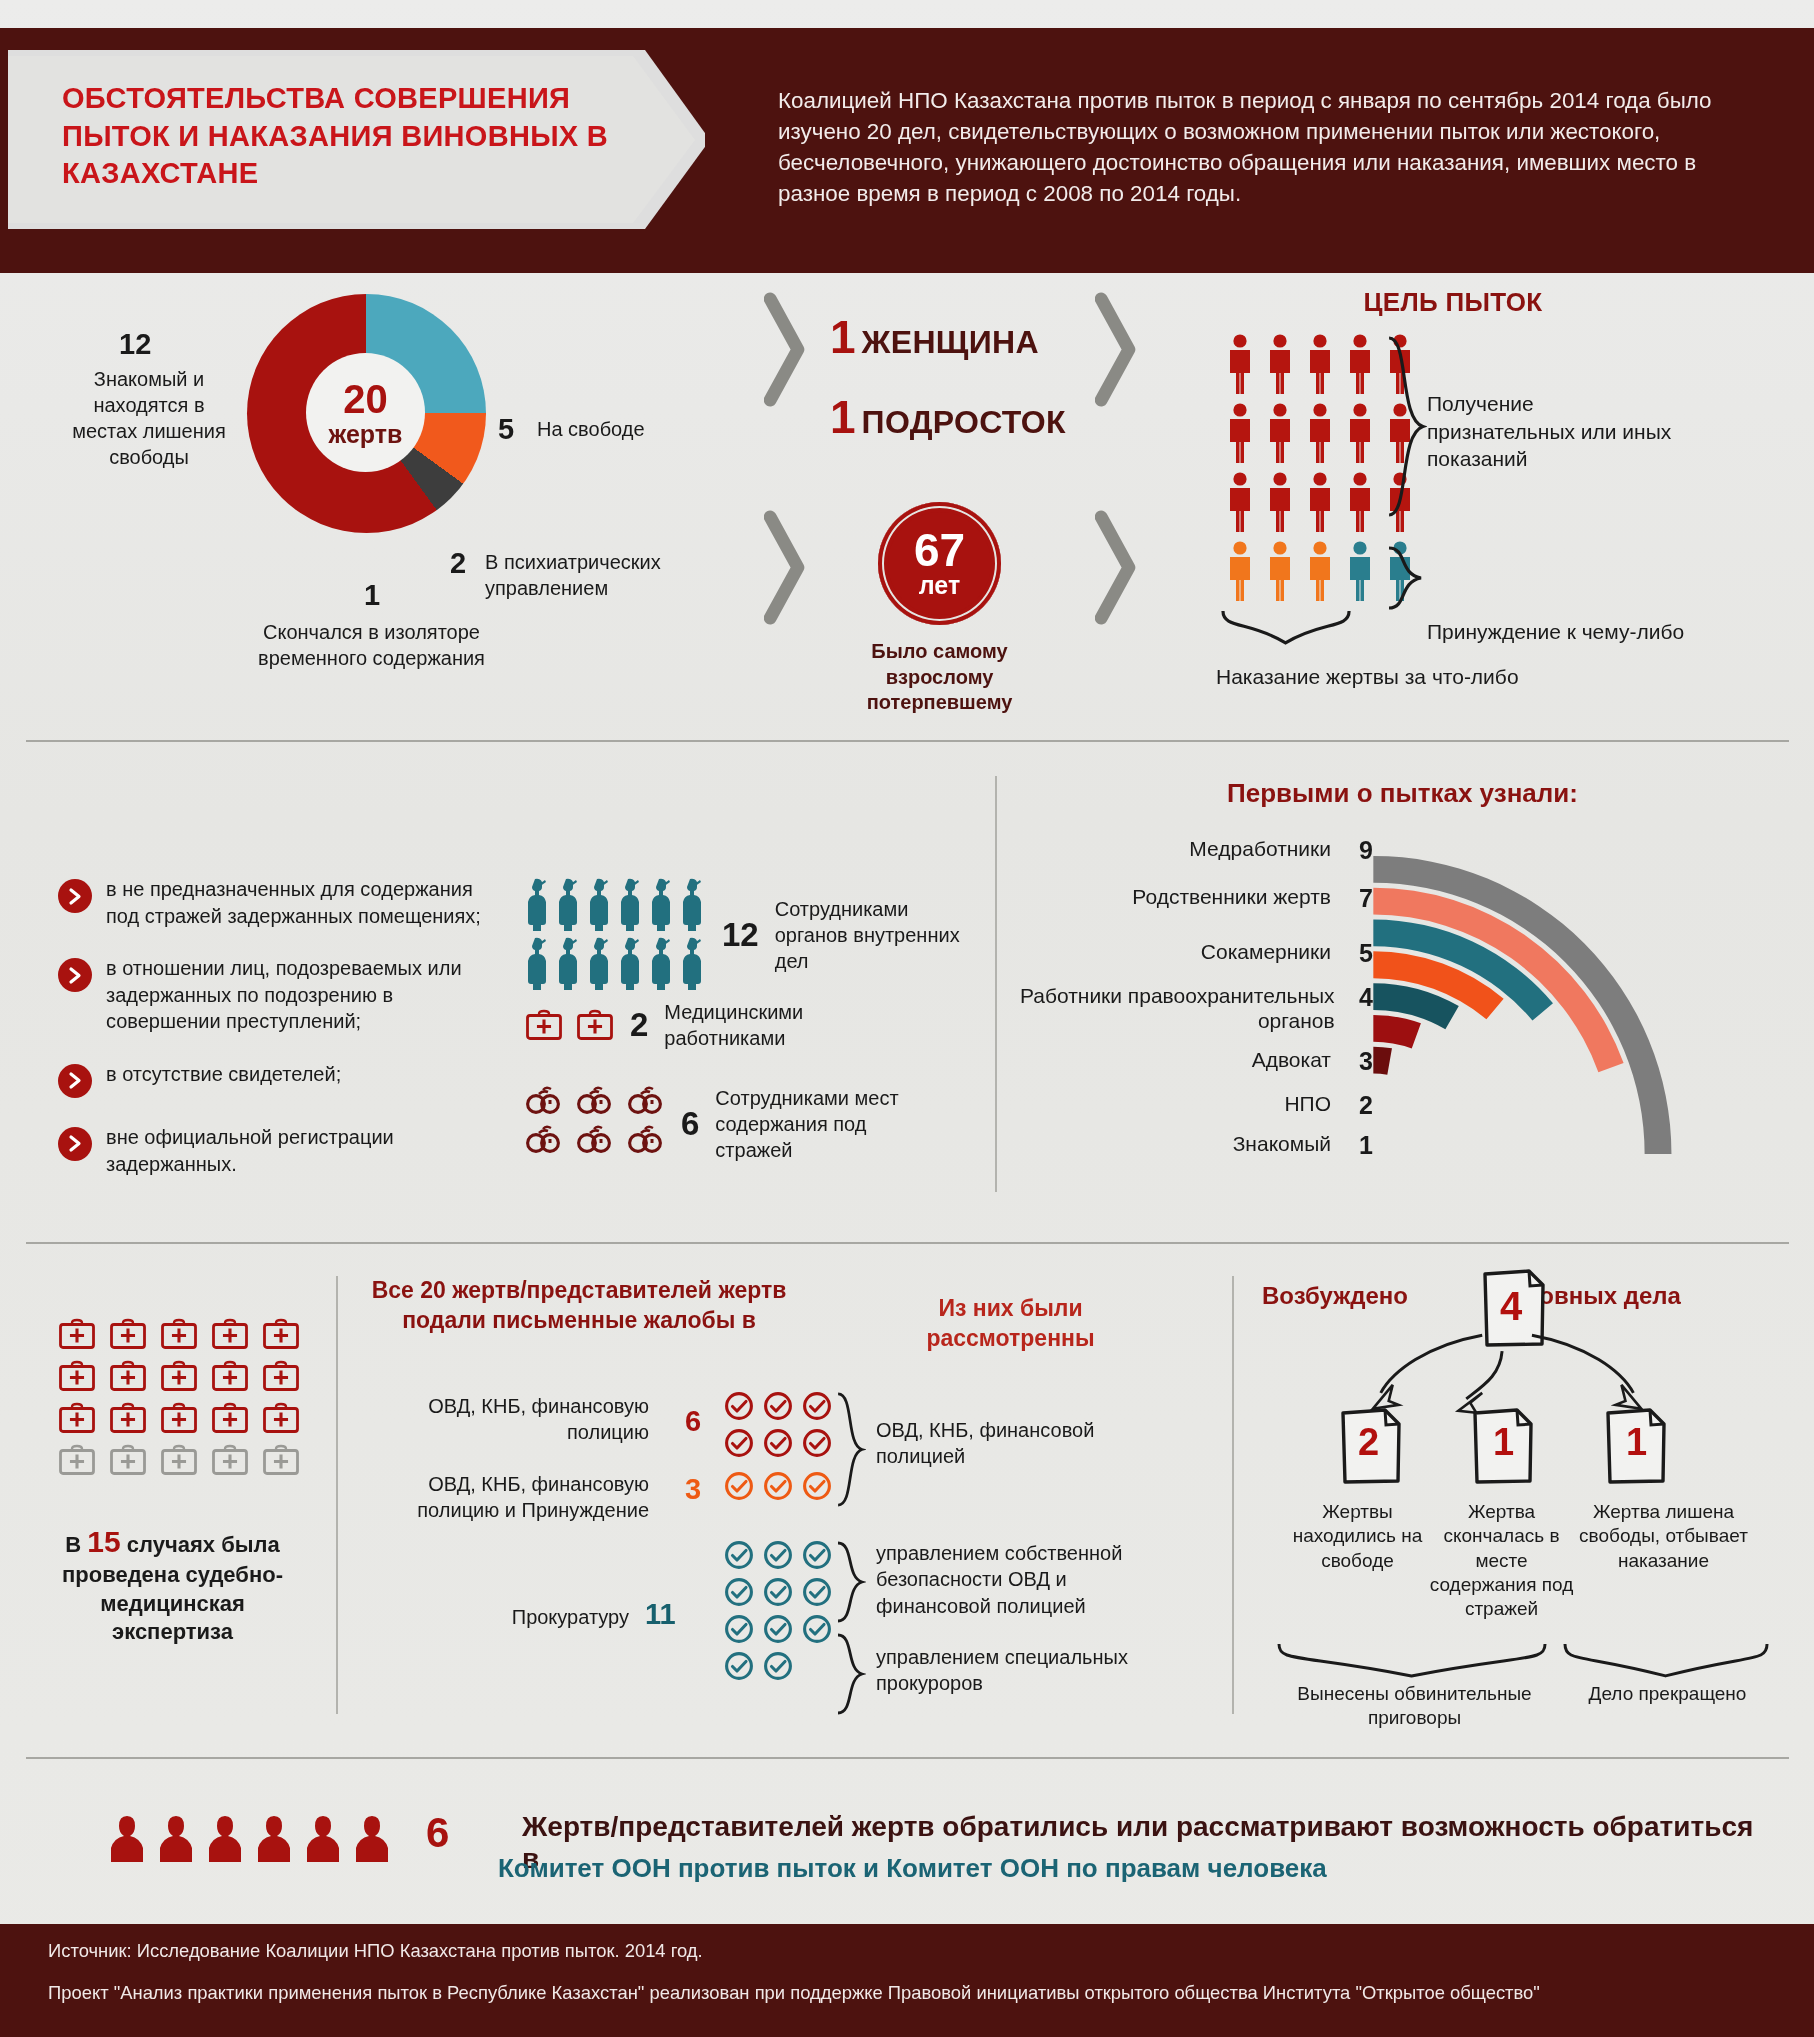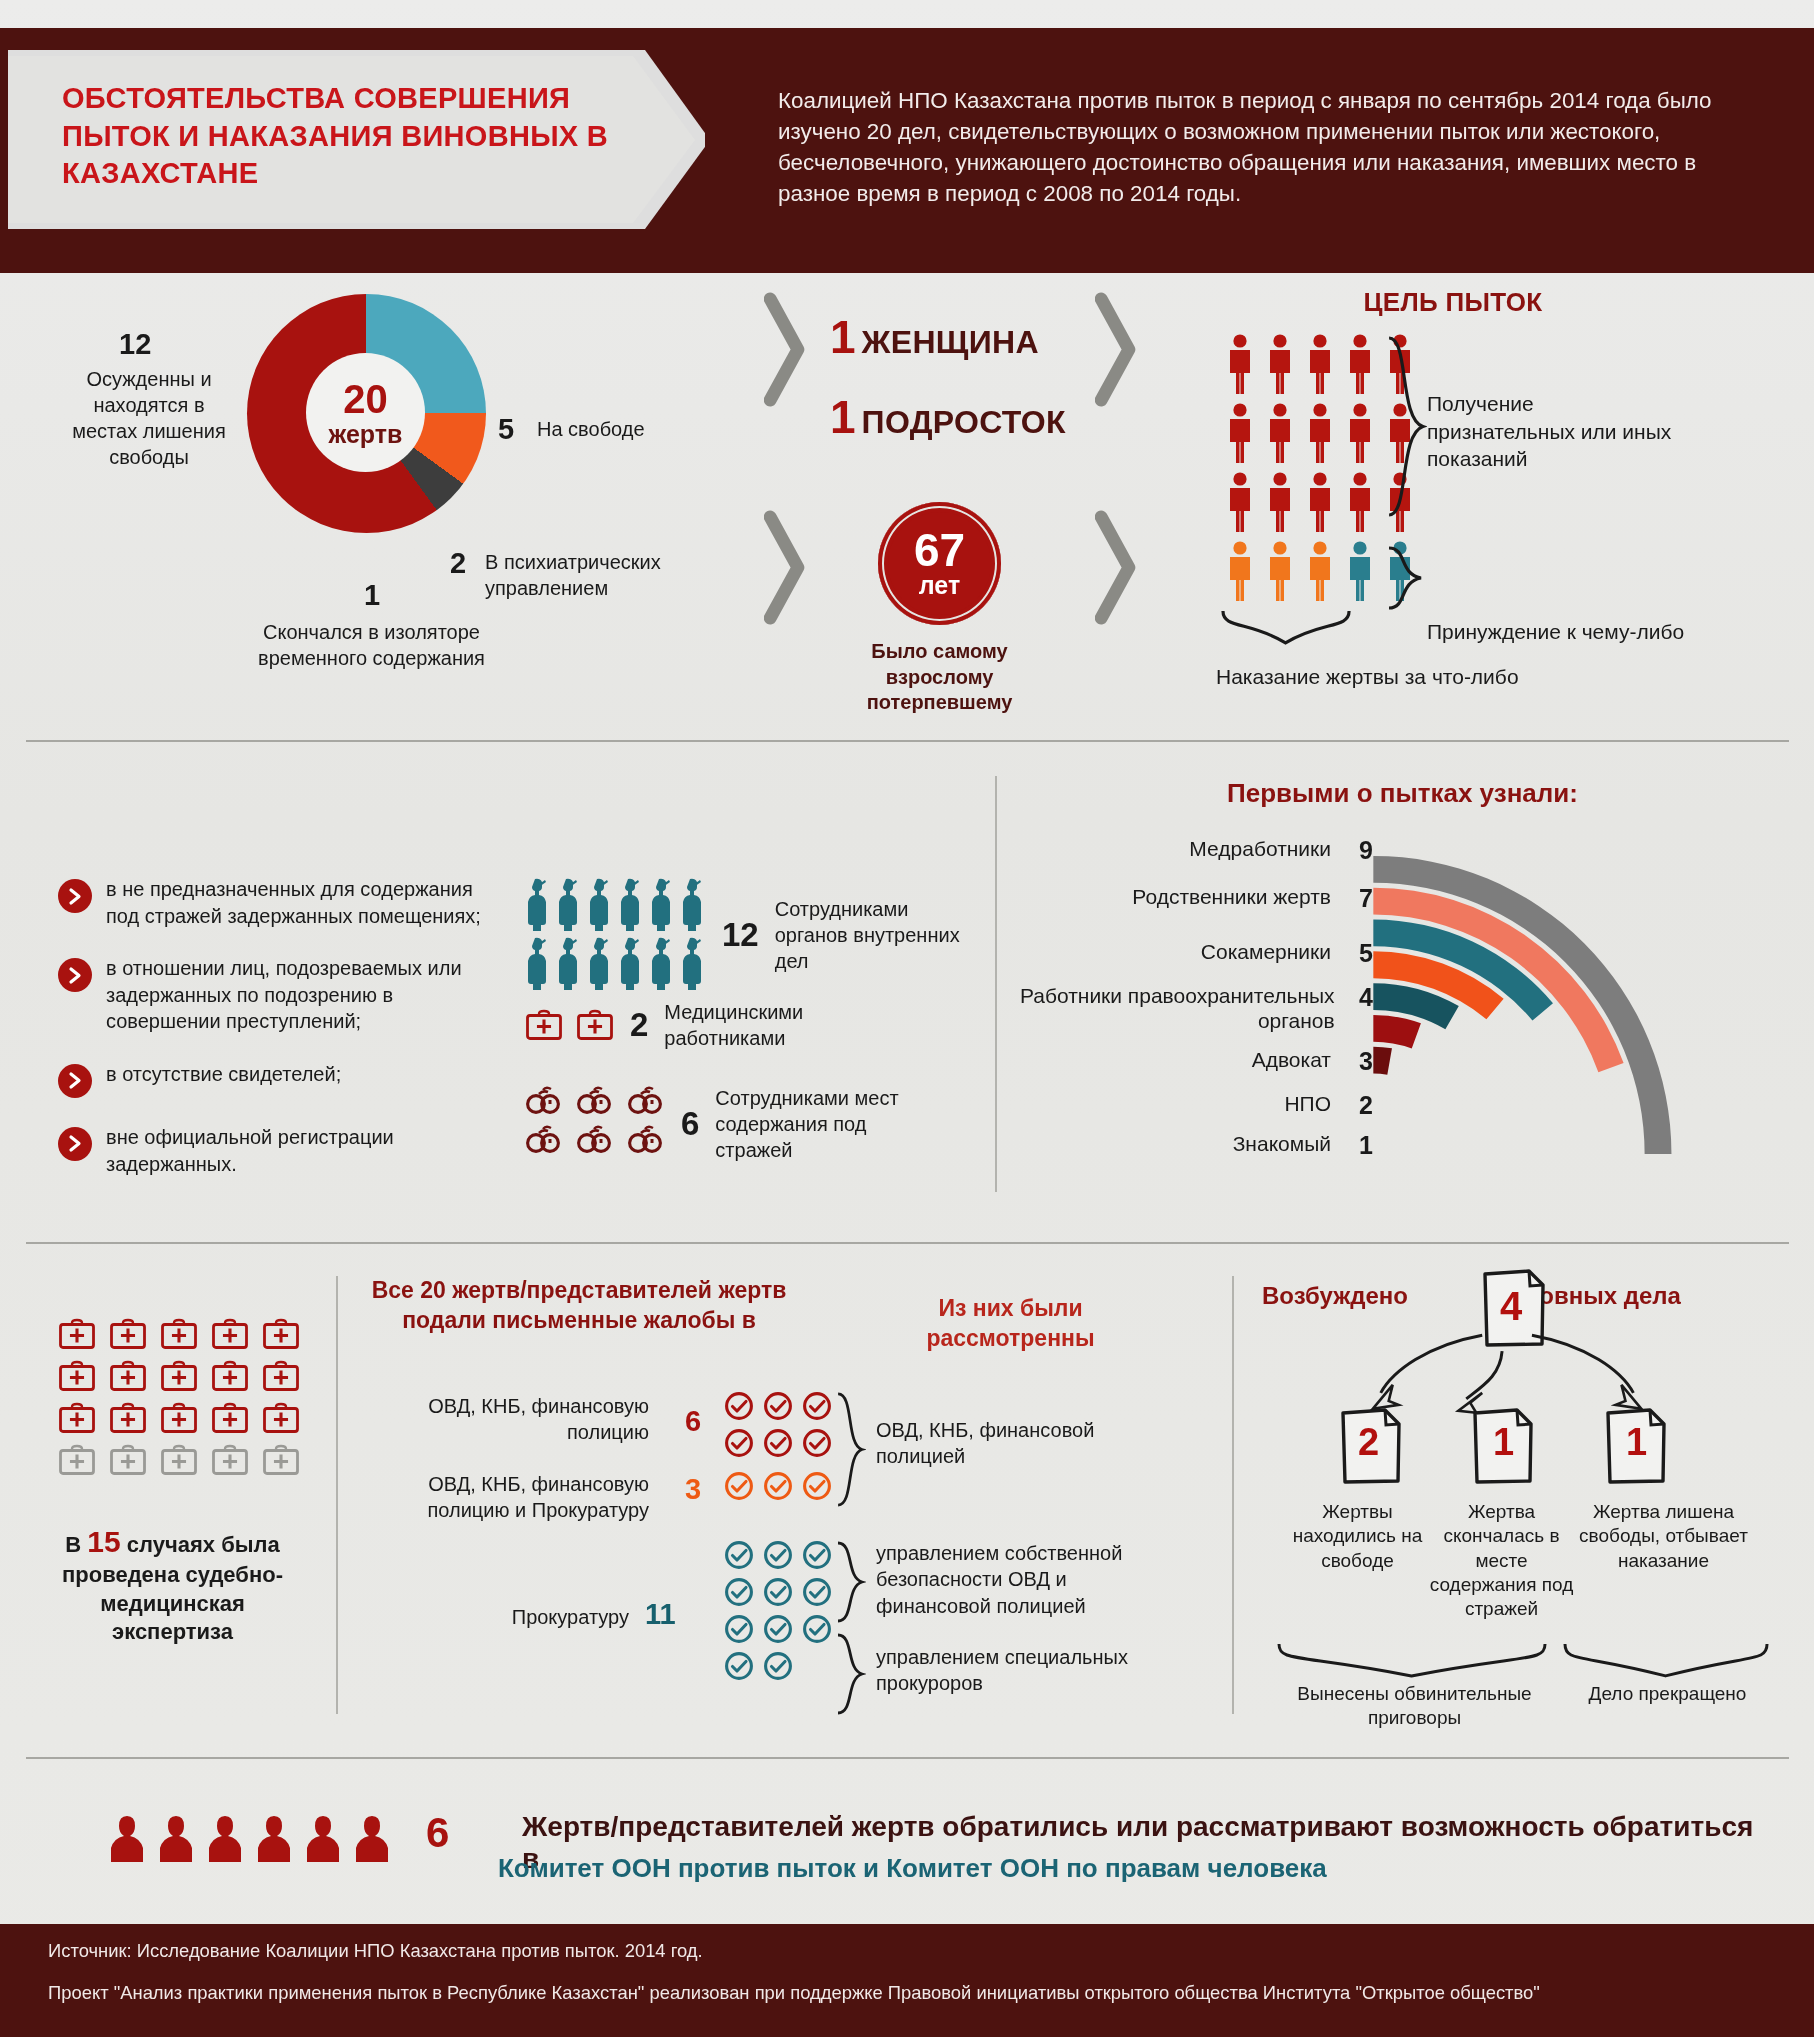--- a/index.html
+++ b/index.html
@@ -166,21 +166,21 @@
     <div class="header-desc">Коалицией НПО Казахстана против пыток в период с января по сентябрь 2014 года было изучено 20 дел, свидетельствующих о возможном применении пыток или жестокого, бесчеловечного, унижающего достоинство обращения или наказания, имевших место в разное время в период с 2008 по 2014 годы.</div>
   </div>
 
   <div class="donut" style="background:conic-gradient(#4ca8bd 0deg 90deg,#f1591c 90deg 126deg,#3d3d3d 126deg 144deg,#a8120f 144deg 360deg);"></div>
   <div class="donut-hole">
     <span class="big">20</span>
     <span class="sm">жертв</span>
   </div>
 
   <div class="lab12-num">12</div>
-  <div class="lab12-txt">Осужденны и находятся в местах лишения свободы</div>
+  <div class="lab12-txt">Знакомый и находятся в местах лишения свободы</div>
   <div class="lab5-num">5</div>
   <div class="lab5-txt">На свободе</div>
   <div class="lab2-num">2</div>
   <div class="lab2-txt">В психиатрических управлением</div>
   <div class="lab1-num">1</div>
   <div class="lab1-txt">Скончался в изоляторе временного содержания</div>
 
   <div class="chev" style="left:764px;top:291px;">
     <svg width="42" height="117" viewBox="0 0 42 118">
         <polyline points="6,8 34,59 6,110" fill="none" stroke="#8a8a85" stroke-width="13" stroke-linecap="round" stroke-linejoin="round"></polyline>
@@ -694,21 +694,21 @@
         </svg>
       </div>
     </div>
   <div class="brace" style="left:834px;top:1391px;">
     <svg width="32" height="117" viewBox="0 0 32 118">
         <path d="M4 3 C20 3 12 54 28 59 C12 64 20 115 4 115" fill="none" stroke="#1a1a1a" stroke-width="2.8"></path>
       </svg>
   </div>
   <div class="cmp-out" style="left:876px;top:1417px;width:249px;">ОВД, КНБ, финансовой полицией</div>
 
-  <div class="cmp-lab" style="left:370px;top:1471px;width:279px;">ОВД, КНБ, финансовую полицию и Прокуратуру</div>
+  <div class="cmp-lab" style="left:370px;top:1471px;width:279px;">ОВД, КНБ, финансовую полицию и Принуждение</div>
   <div class="cmp-num orange" style="left:685px;top:1473px;">3</div>
   <div class="chk-grid" id="chk3" style="left:724px;top:1471px;">
       <div class="chk-row">
         <svg width="30" height="30" viewBox="0 0 30 30">
           <circle cx="15" cy="15" r="12.4" fill="none" stroke="#ee5a13" stroke-width="3.1"></circle>
           <path d="M8.5 15.5 l4.5 4.5 l9 -9.5" fill="none" stroke="#ee5a13" stroke-width="3.1" stroke-linecap="round" stroke-linejoin="round"></path>
         </svg>
         <svg width="30" height="30" viewBox="0 0 30 30">
           <circle cx="15" cy="15" r="12.4" fill="none" stroke="#ee5a13" stroke-width="3.1"></circle>
           <path d="M8.5 15.5 l4.5 4.5 l9 -9.5" fill="none" stroke="#ee5a13" stroke-width="3.1" stroke-linecap="round" stroke-linejoin="round"></path>

